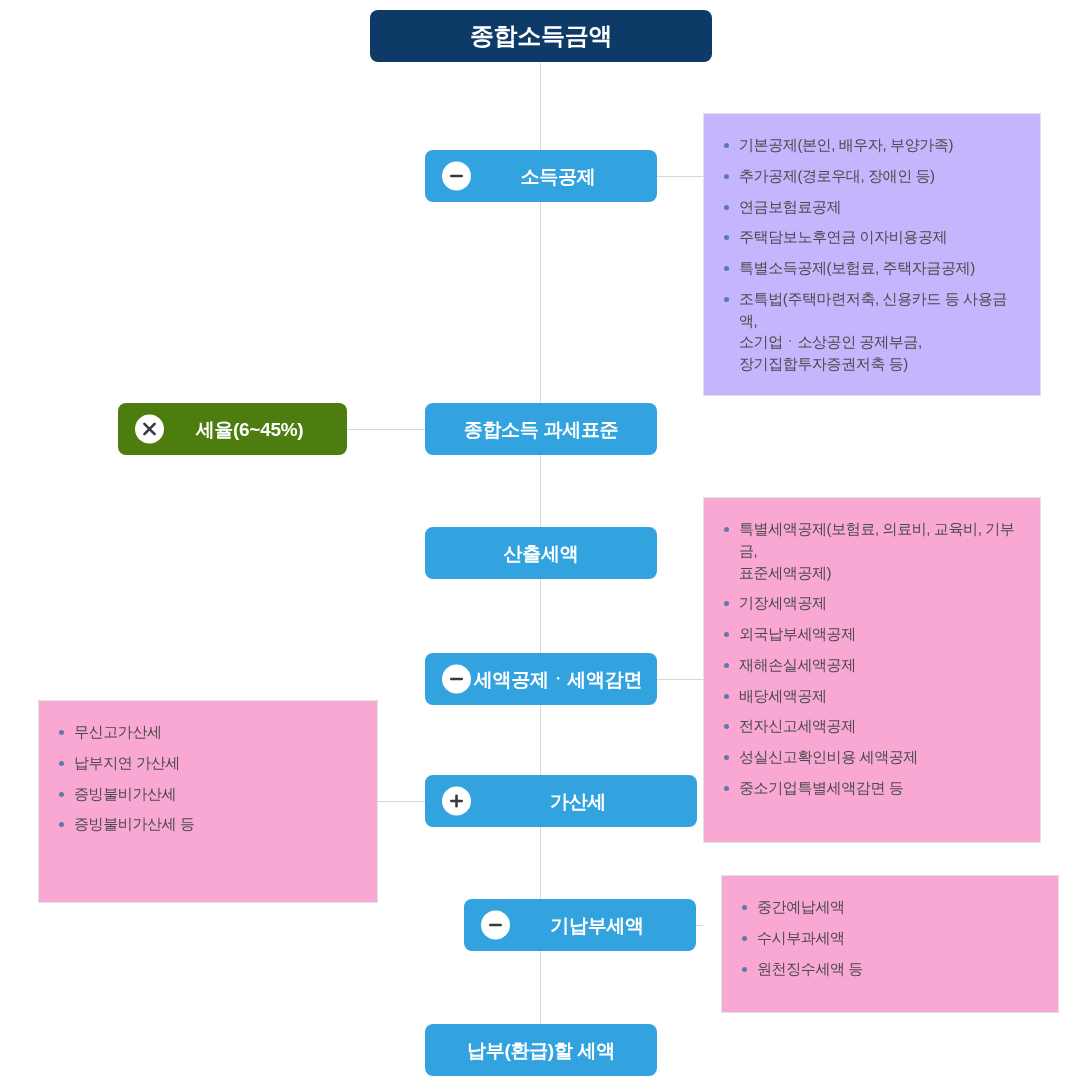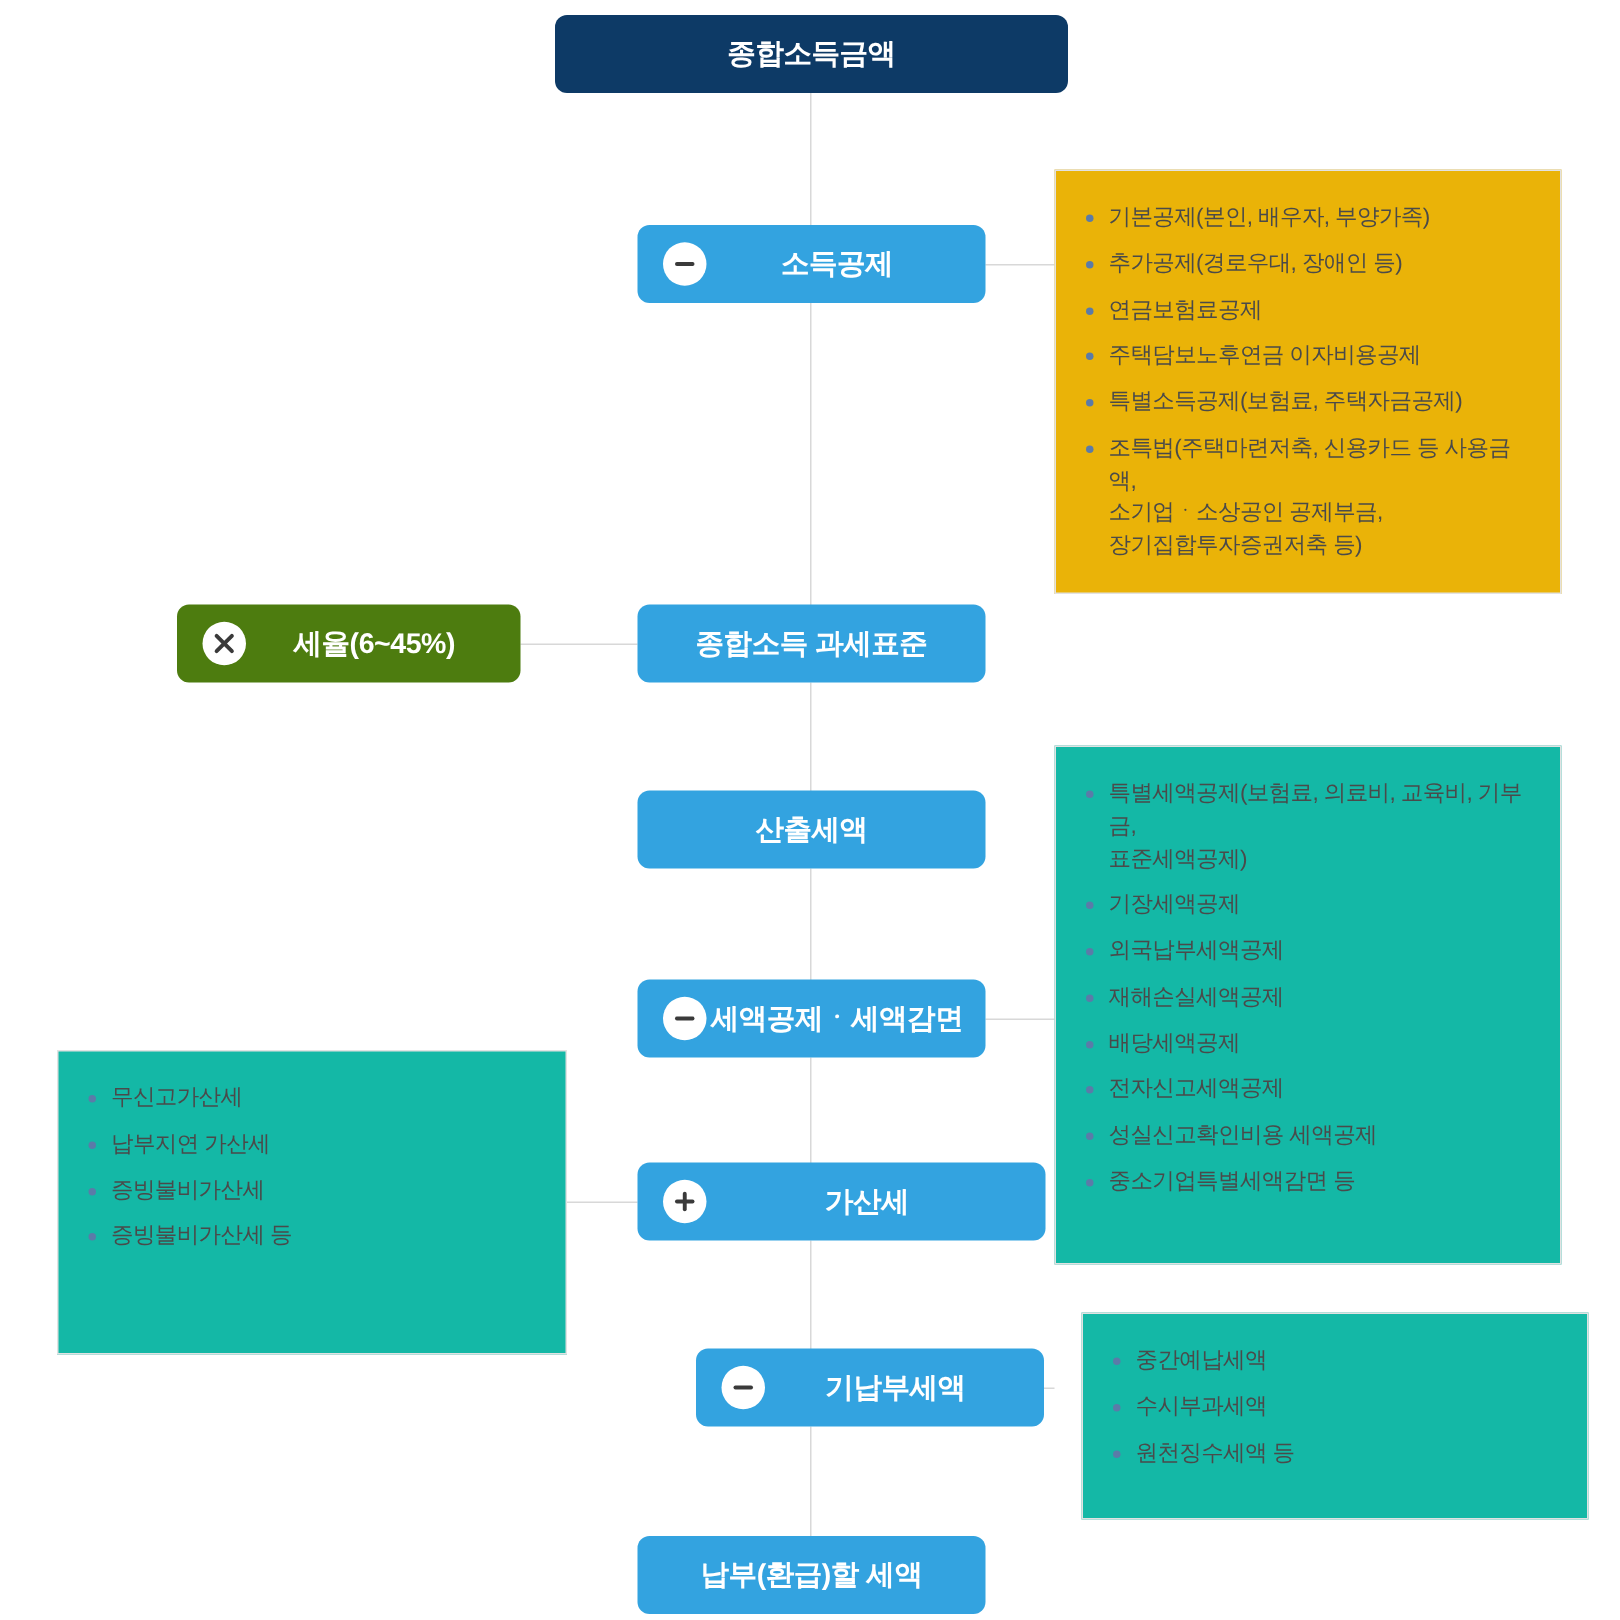--- a/index.html
+++ b/index.html
@@ -44,21 +44,21 @@
     white-space: nowrap;
   }
   .node.navy  { background: #0d3a66; }
   .node.blue  { background: #33a3e0; }
   .node.green { background: #4d7c0f; }
 
   .node .label {
     font-size: 19px;
     line-height: 1;
   }
-  .node.navy .label { font-size: 19px; }
+  .node.navy .label { font-size: 24px; }
 
   
   .node.with-badge .label {
     position: absolute;
     left: 0; right: 0;
     text-align: center;
     padding-left: 34px;
     box-sizing: border-box;
   }
 
@@ -75,24 +75,24 @@
     align-items: center;
     justify-content: center;
   }
   .badge svg { display: block; }
 
   
   .panel {
     position: absolute;
     box-sizing: border-box;
     border: 1px solid #e2e2e2;
-    background: #14b8a6;
+    background: #f9a8d4;
     padding: 20px 16px 18px 18px;
   }
-  .panel.shaded { background: #eab308; }
+  .panel.shaded { background: #c4b5fd; }
 
   .panel ul {
     list-style: none;
     margin: 0;
     padding: 0;
   }
   .panel li {
     position: relative;
     padding-left: 17px;
     margin-bottom: 9px;

